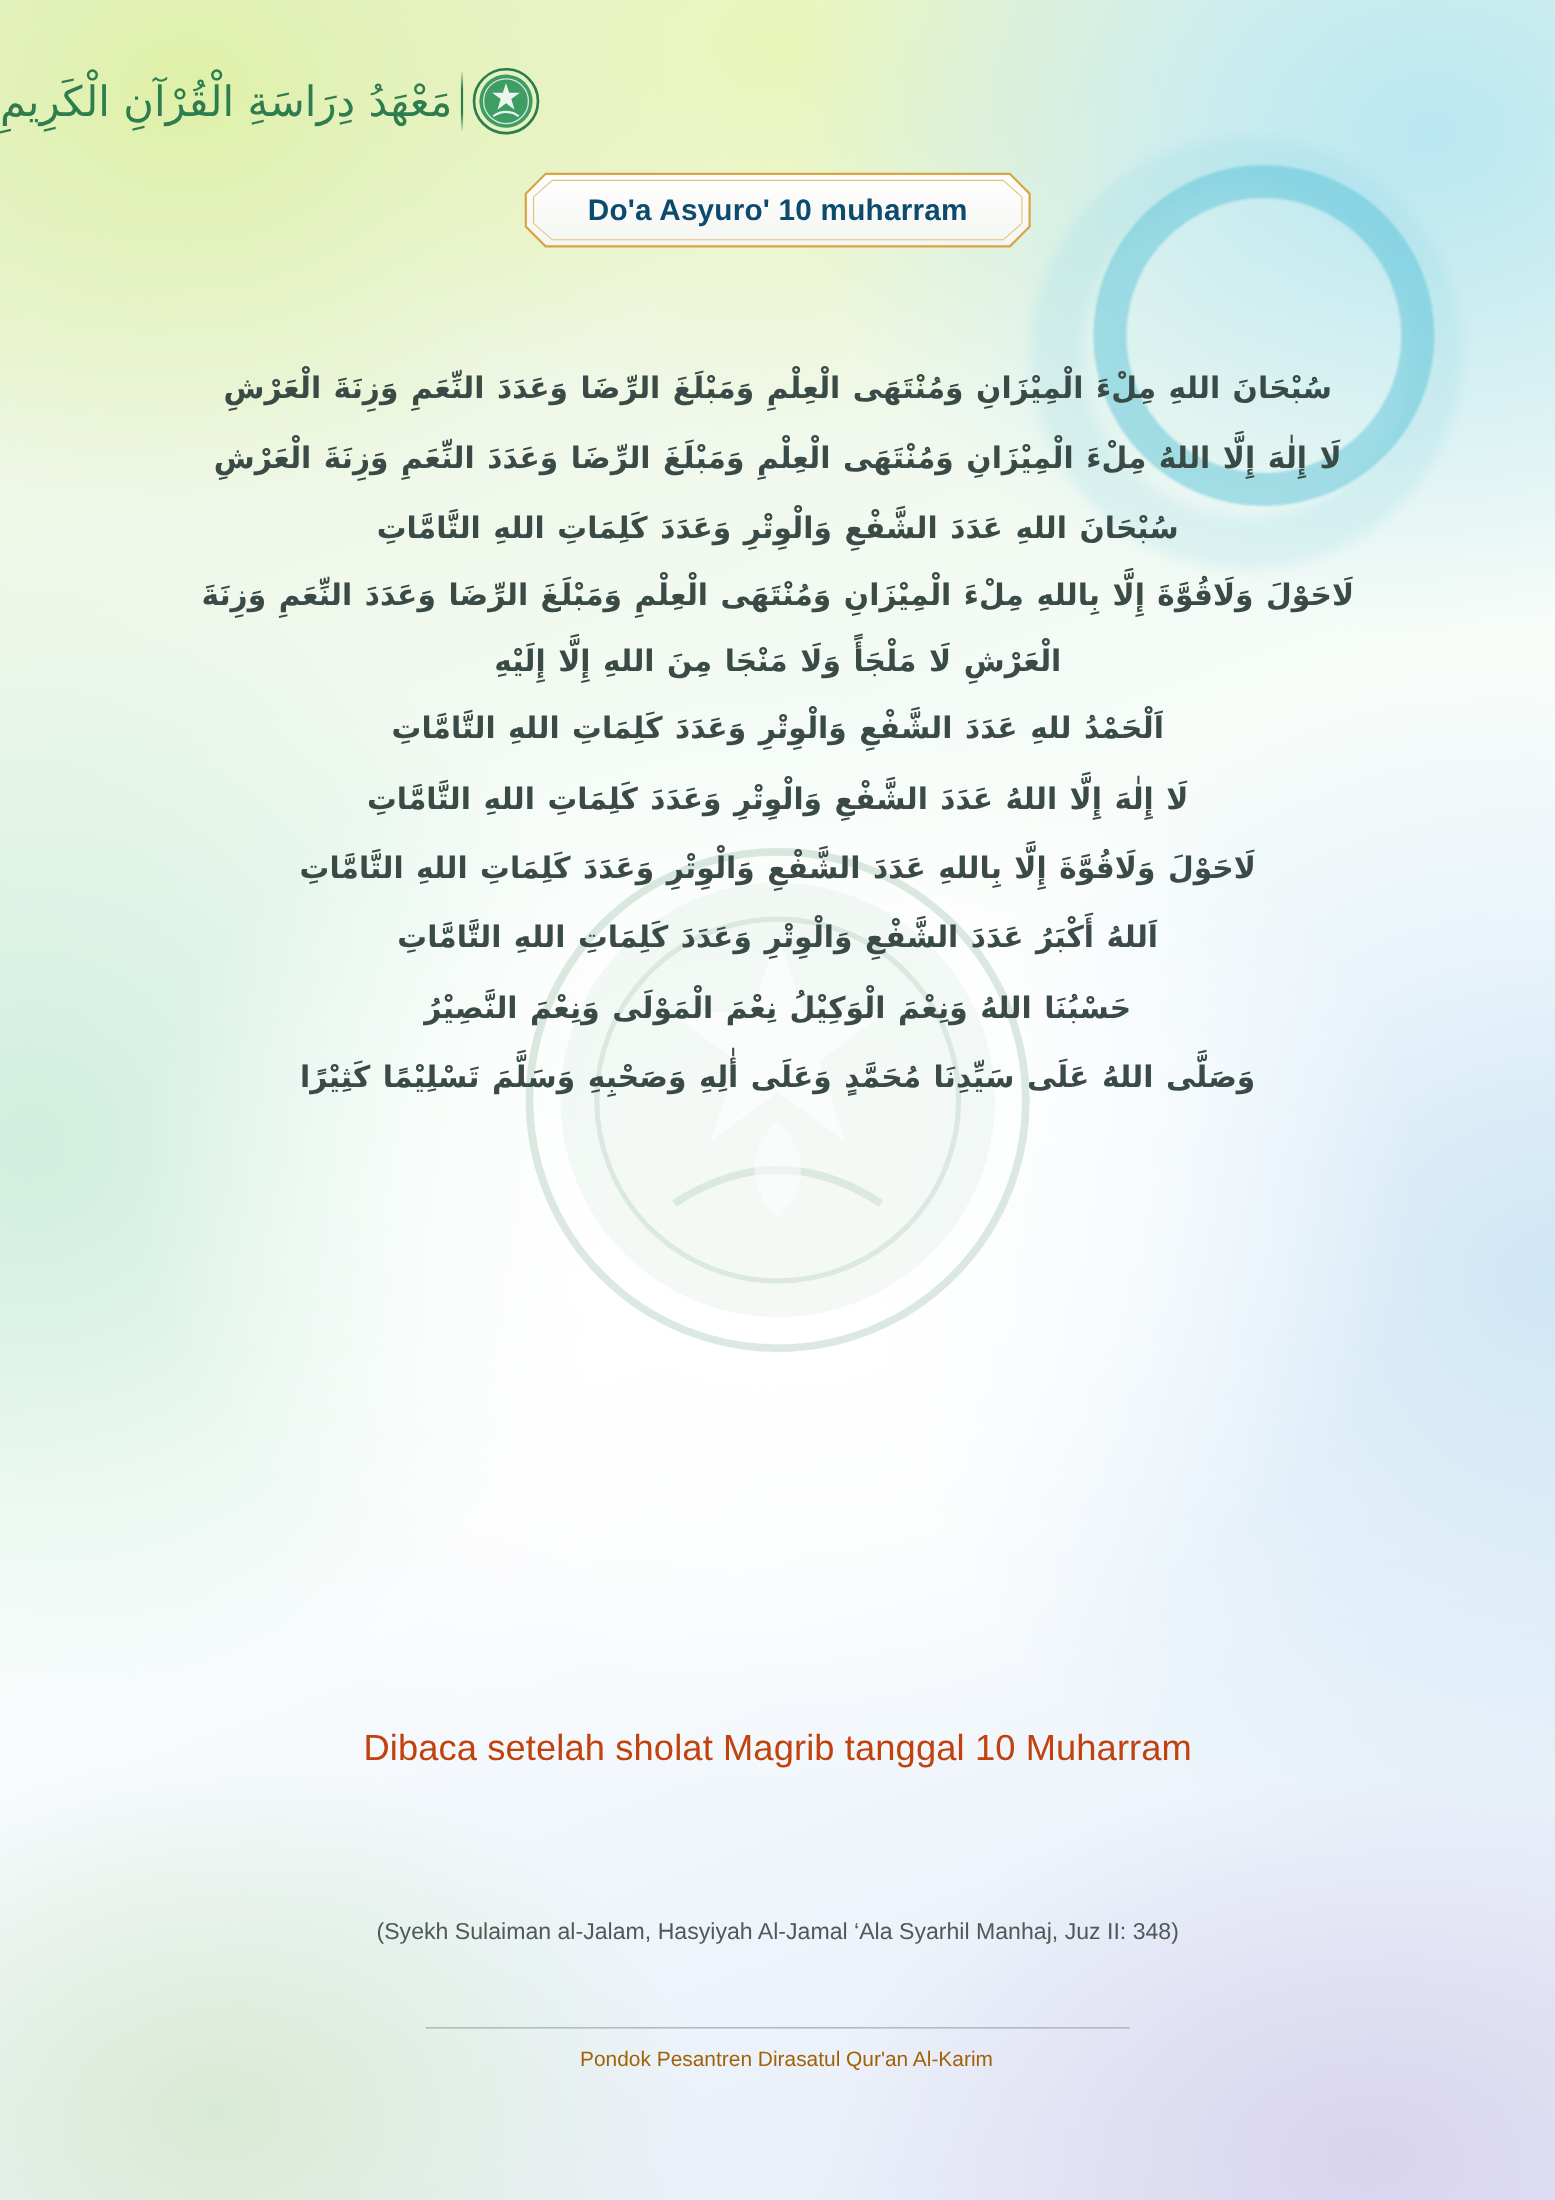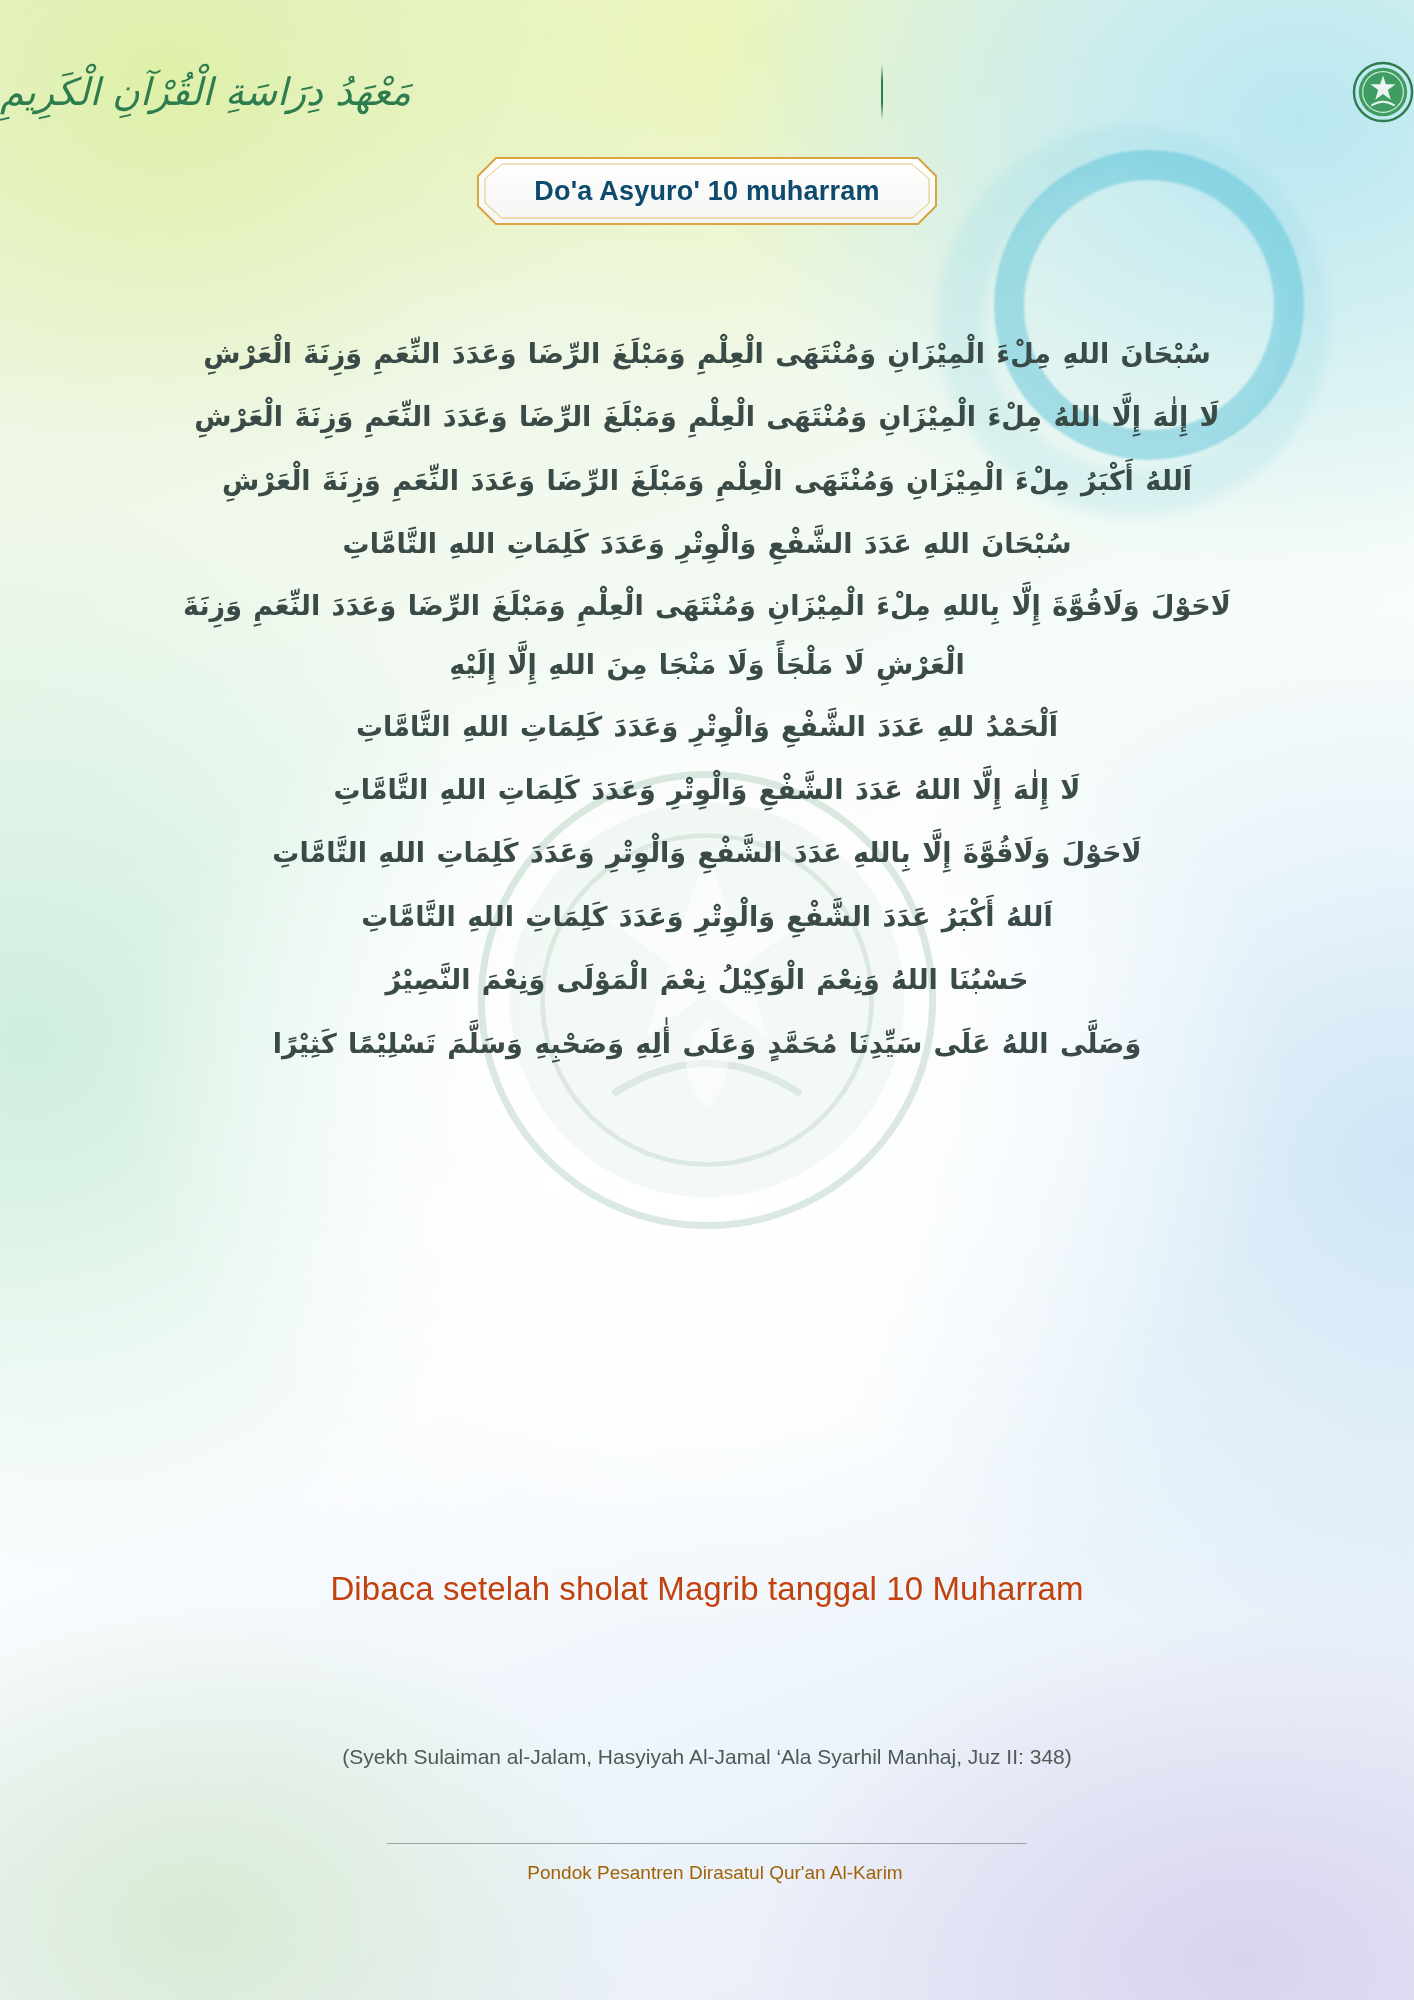--- a/index.html
+++ b/index.html
@@ -77,24 +77,23 @@
 
   
   .header {
     position: relative;
     padding-top: 46px;
     text-align: center;
   }
   .brand-row {
     display: flex;
     align-items: center;
-    justify-content: space-between;
+    justify-content: flex-start;
     gap: 8px;
     height: 92px;
-    font-style: italic;
   }
   .brand-arabic {
     font-family: "DejaVu Sans", "Liberation Sans", sans-serif;
     direction: rtl;
     font-size: 38px;
     color: #2e7d4f;
     letter-spacing: 1px;
     line-height: 1;
     white-space: nowrap;
   }
@@ -240,21 +239,20 @@
       <path d="M24 6 H446 L464 24 V54 L446 72 H24 L6 54 V24 Z" fill="url(#plaqueFill)" stroke="#d9a441" stroke-width="2"></path>
       <path d="M30 12 H440 L457 27 V51 L440 66 H30 L13 51 V27 Z" fill="none" stroke="#e0b765" stroke-width="1" opacity="0.85"></path>
     </svg>
     <div class="plaque-label">Do'a Asyuro'  10 muharram</div>
   </div>
 </div>
 
 <div class="doa-body">
   <div class="doa-line">سُبْحَانَ اللهِ مِلْءَ الْمِيْزَانِ وَمُنْتَهَى الْعِلْمِ وَمَبْلَغَ الرِّضَا وَعَدَدَ النِّعَمِ وَزِنَةَ الْعَرْشِ</div>
   <div class="doa-line">لَا إِلٰهَ إِلَّا اللهُ مِلْءَ الْمِيْزَانِ وَمُنْتَهَى الْعِلْمِ وَمَبْلَغَ الرِّضَا وَعَدَدَ النِّعَمِ وَزِنَةَ الْعَرْشِ</div>
-  <div class="doa-line">اَللهُ أَكْبَرُ مِلْءَ الْمِيْزَانِ وَمُنْتَهَى الْعِلْمِ وَمَبْلَغَ الرِّضَا وَعَدَدَ النِّعَمِ وَزِنَةَ الْعَرْشِ</div>
   <div class="doa-line">سُبْحَانَ اللهِ عَدَدَ الشَّفْعِ وَالْوِتْرِ وَعَدَدَ كَلِمَاتِ اللهِ التَّامَّاتِ</div>
   <div class="doa-line wrap2">لَاحَوْلَ وَلَاقُوَّةَ إِلَّا بِاللهِ مِلْءَ الْمِيْزَانِ وَمُنْتَهَى الْعِلْمِ وَمَبْلَغَ الرِّضَا وَعَدَدَ النِّعَمِ وَزِنَةَ الْعَرْشِ لَا مَلْجَأً وَلَا مَنْجَا مِنَ اللهِ إِلَّا إِلَيْهِ</div>
   <div class="doa-line">اَلْحَمْدُ للهِ عَدَدَ الشَّفْعِ وَالْوِتْرِ وَعَدَدَ كَلِمَاتِ اللهِ التَّامَّاتِ</div>
   <div class="doa-line">لَا إِلٰهَ إِلَّا اللهُ عَدَدَ الشَّفْعِ وَالْوِتْرِ وَعَدَدَ كَلِمَاتِ اللهِ التَّامَّاتِ</div>
   <div class="doa-line">لَاحَوْلَ وَلَاقُوَّةَ إِلَّا بِاللهِ عَدَدَ الشَّفْعِ وَالْوِتْرِ وَعَدَدَ كَلِمَاتِ اللهِ التَّامَّاتِ</div>
   <div class="doa-line">اَللهُ أَكْبَرُ عَدَدَ الشَّفْعِ وَالْوِتْرِ وَعَدَدَ كَلِمَاتِ اللهِ التَّامَّاتِ</div>
   <div class="doa-line">حَسْبُنَا اللهُ وَنِعْمَ الْوَكِيْلُ نِعْمَ الْمَوْلَى وَنِعْمَ النَّصِيْرُ</div>
   <div class="doa-line">وَصَلَّى اللهُ عَلَى سَيِّدِنَا مُحَمَّدٍ وَعَلَى أٰلِهِ وَصَحْبِهِ وَسَلَّمَ تَسْلِيْمًا كَثِيْرًا</div>
 </div>
 

